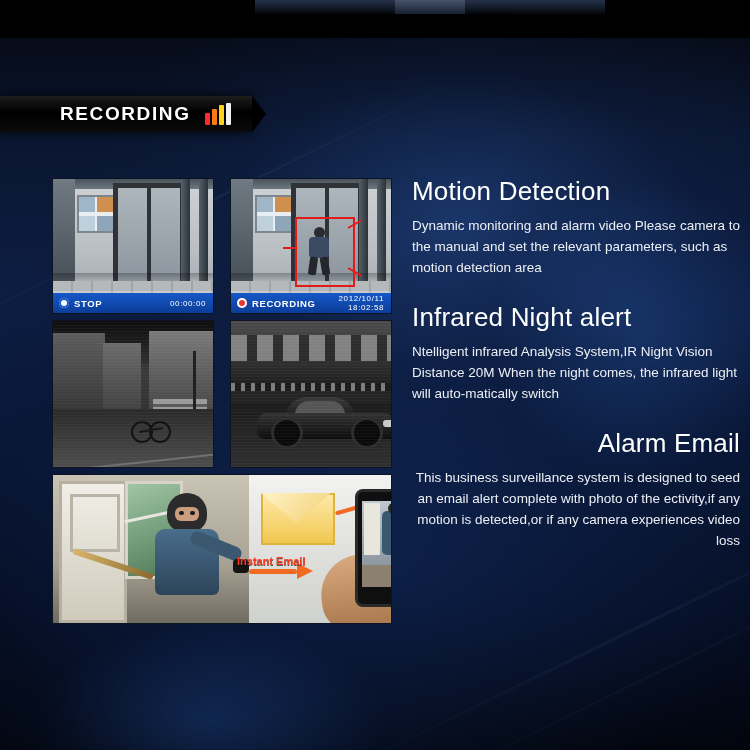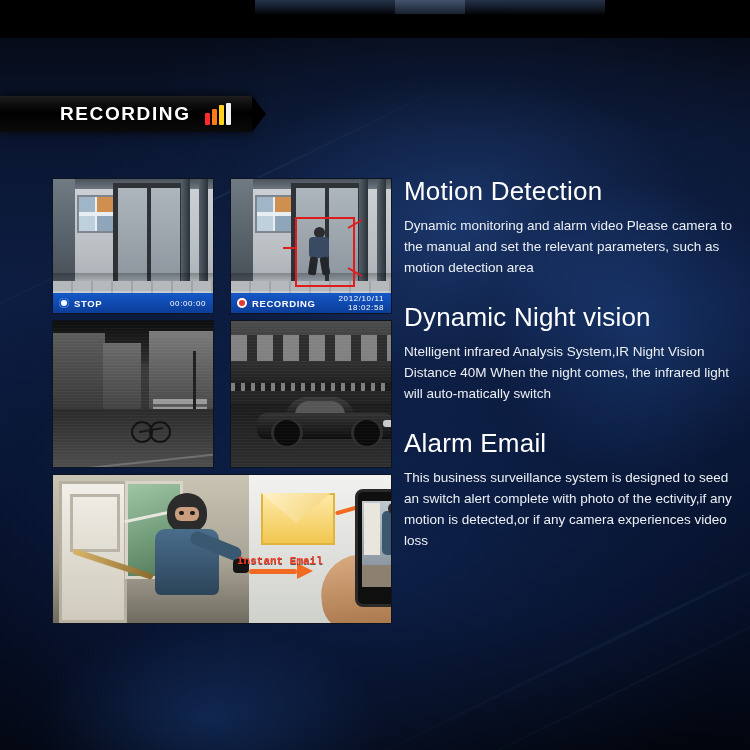--- a/index.html
+++ b/index.html
@@ -176,21 +176,21 @@
   .nv2-car{position:absolute;left:26px;bottom:18px;width:140px;height:52px;}
   .nv2-car .body{position:absolute;left:0;bottom:10px;width:140px;height:26px;border-radius:10px 14px 8px 8px;background:linear-gradient(180deg,#343434,#0d0d0d);}
   .nv2-car .roof{position:absolute;left:28px;bottom:30px;width:70px;height:22px;border-radius:22px 22px 0 0;background:linear-gradient(180deg,#3b3b3b,#181818);}
   .nv2-car .win{position:absolute;left:38px;bottom:34px;width:50px;height:14px;border-radius:14px 14px 0 0;background:#555;}
   .nv2-car .wh{position:absolute;bottom:0;width:26px;height:26px;border-radius:50%;background:#0a0a0a;border:3px solid #2c2c2c;}
   .nv2-car .wh.l{left:14px;}
   .nv2-car .wh.r{right:14px;}
   .nv2-car .lamp{position:absolute;right:4px;bottom:22px;width:10px;height:7px;border-radius:3px;background:#c9c9c9;}
 
   
-  .be{position:absolute;inset:0;background:linear-gradient(180deg,#141414,#1a1a1a);font-family:Liberation Mono, monospace;}
+  .be{position:absolute;inset:0;background:linear-gradient(180deg,#141414,#1a1a1a);}
   .be-left{position:absolute;left:0;top:0;width:196px;height:100%;
     background:linear-gradient(180deg,#c9c4b4 0%,#a8a294 60%,#6f6b60 100%);}
   .be-door{position:absolute;left:6px;top:6px;width:62px;height:136px;background:linear-gradient(180deg,#f1efe8,#cfcabb);border:3px solid #b5b0a2;}
   .be-door:after{content:"";position:absolute;left:8px;top:10px;width:44px;height:52px;border:3px solid #b9b4a6;}
   .be-glass{position:absolute;left:72px;top:6px;width:52px;height:92px;background:linear-gradient(160deg,#9fc6a4,#4f7a58);border:3px solid #d8d4c7;}
   .be-glass:after{content:"";position:absolute;left:-4px;top:30px;width:60px;height:3px;background:#e8e6de;transform:rotate(-12deg);}
   .be-burglar{position:absolute;left:96px;top:18px;width:92px;height:128px;}
   .be-burglar .hood{position:absolute;left:18px;top:0;width:40px;height:40px;border-radius:50% 50% 44% 44%;background:#2b2b2b;}
   .be-burglar .face{position:absolute;left:26px;top:14px;width:24px;height:14px;border-radius:6px;background:#c99d7e;}
   .be-burglar .eye{position:absolute;top:18px;width:5px;height:4px;border-radius:2px;background:#1a1a1a;}
@@ -237,30 +237,30 @@
   }
   .be-wifi{position:absolute;left:336px;top:6px;width:40px;height:30px;}
   .be-wifi span{position:absolute;left:0;border:3px solid #5ee04a;border-bottom-color:transparent;border-left-color:transparent;border-radius:50%;transform:rotate(-45deg);}
   .be-wifi span.w1{top:20px;width:8px;height:8px;}
   .be-wifi span.w2{top:13px;width:18px;height:18px;}
   .be-wifi span.w3{top:5px;width:28px;height:28px;}
   .be-bg{position:absolute;left:196px;top:0;width:182px;height:100%;background:linear-gradient(180deg,#f2f2f0,#cfd1cc);}
 
   
   .texts{position:absolute;left:404px;top:176px;width:336px;color:#fff;}
-  .sec{margin-bottom:18px;}
+  .sec{margin-bottom:18px;margin-left:8px;}
   .sec h2{
     margin:0 0 8px 0;font-weight:normal;font-size:26px;letter-spacing:.2px;color:#ffffff;
     font-family:"Liberation Sans", sans-serif;
   }
   .sec p{
     margin:0;font-size:13.5px;line-height:21px;color:#eceff4;font-weight:normal;
   }
   .sec.s2{margin-top:24px;}
-  .sec.s3{margin-top:24px;}
+  .sec.s3{margin-top:24px;text-align:right;}
 </style>
 </head>
 <body>
 
 <div class="page">
 
   <div class="top-band">
     <div class="top-sliver"></div>
   </div>
 
@@ -432,25 +432,25 @@
 
   <div class="texts">
 
     <div class="sec s1">
       <h2>Motion Detection</h2>
       <p>Dynamic monitoring and alarm video
 Please camera to the manual and set the relevant parameters, such as motion detection area</p>
     </div>
 
     <div class="sec s2">
-      <h2>Dynamic Night vision</h2>
-      <p>Ntelligent infrared Analysis System,IR Night Vision Distance 40M
+      <h2>Infrared Night alert</h2>
+      <p>Ntelligent infrared Analysis System,IR Night Vision Distance 20M
 When the night comes, the infrared light will auto-matically switch</p>
     </div>
 
     <div class="sec s3">
       <h2>Alarm Email</h2>
-      <p>This business surveillance system is designed to seed an switch alert
+      <p>This business surveillance system is designed to seed an email alert
 complete with photo of the ectivity,if any motion is detected,or if any camera experiences video loss</p>
     </div>
   </div>
 
 </div>
 
 </body></html>

